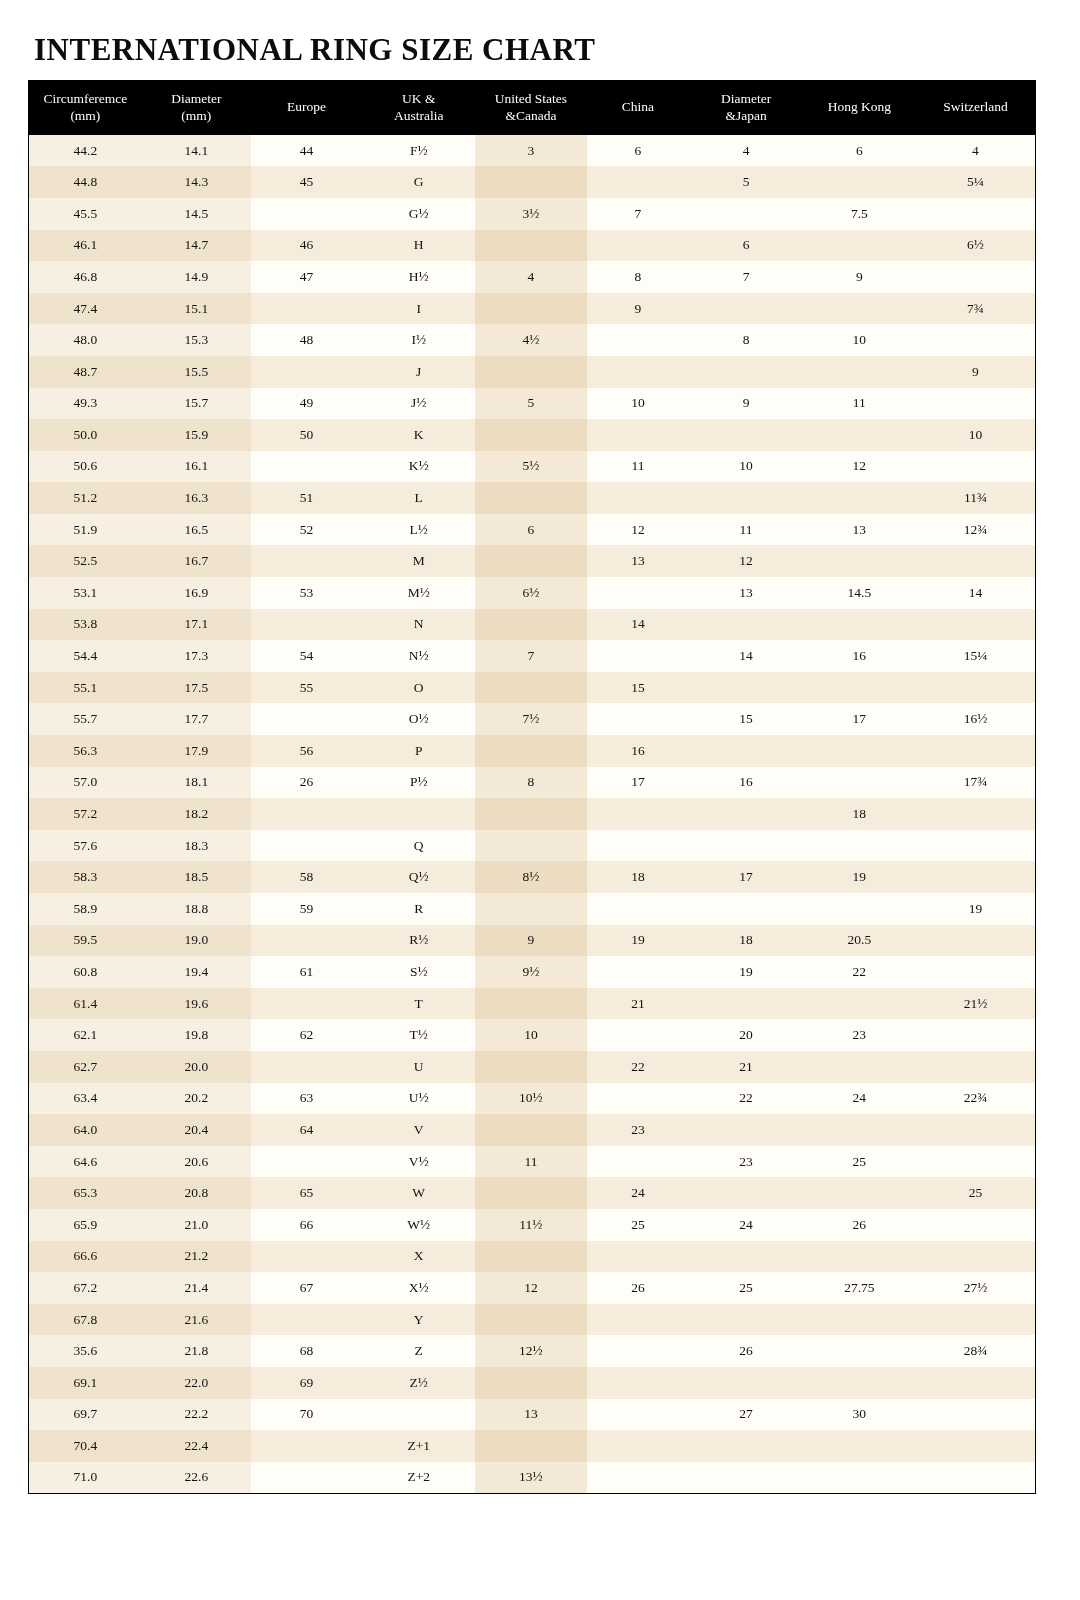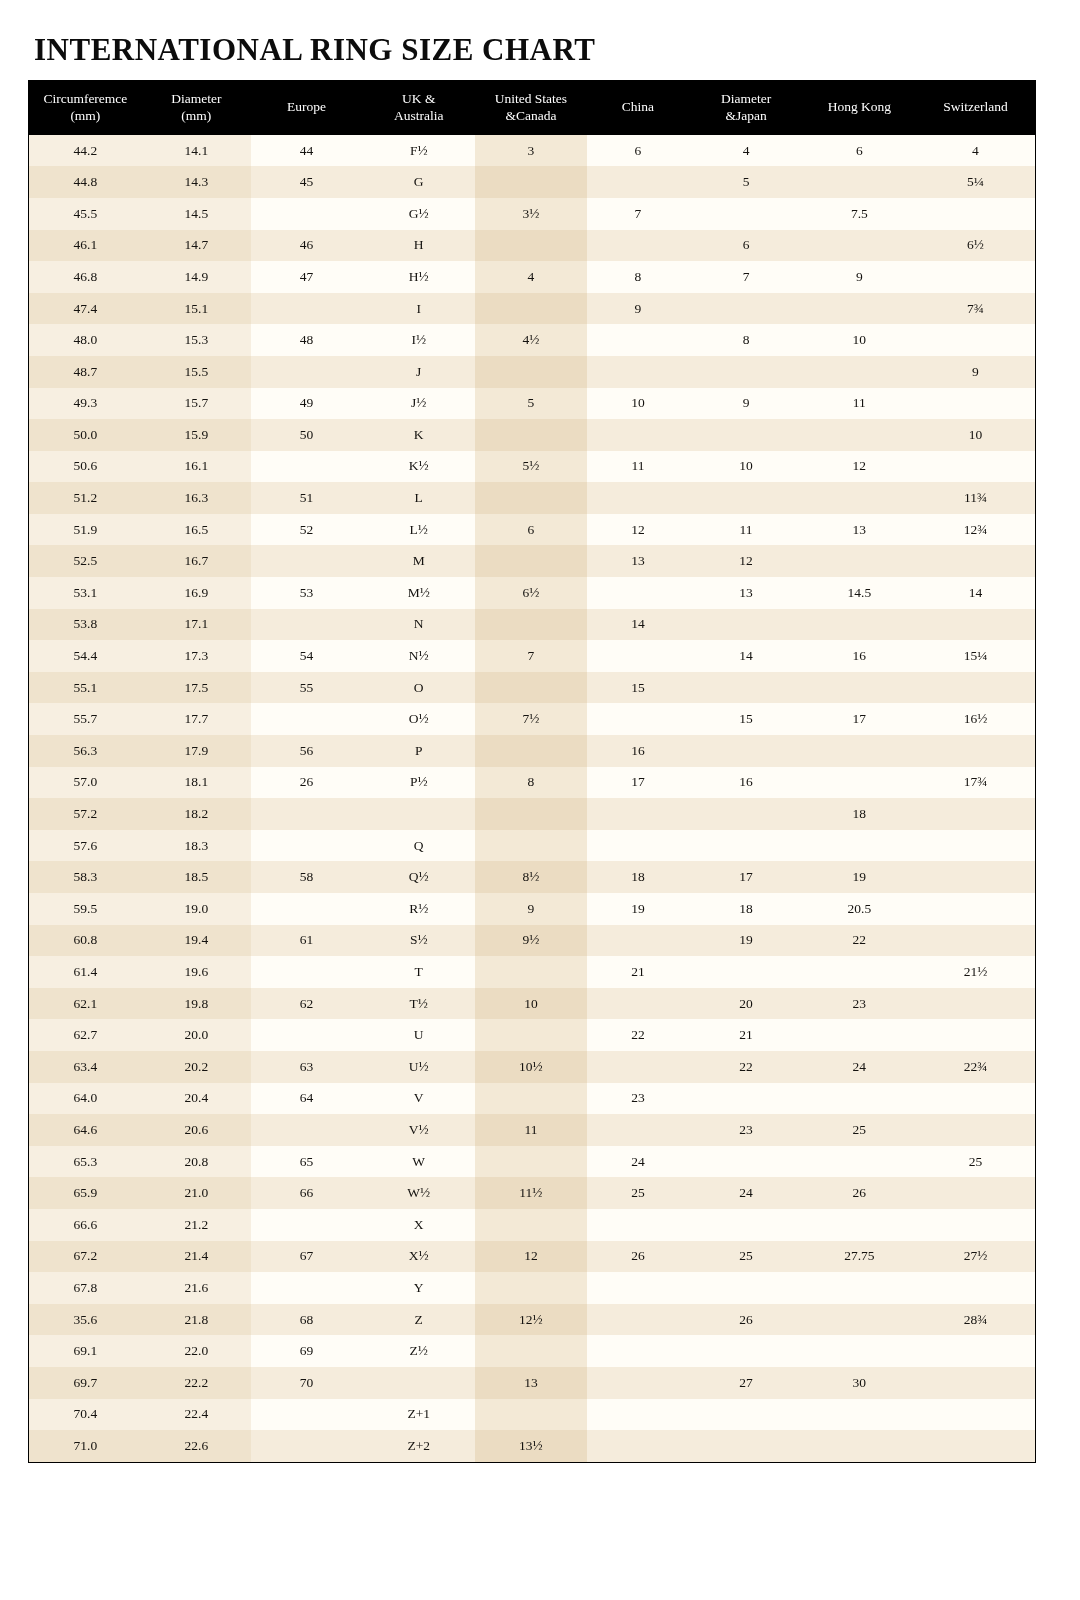--- a/index.html
+++ b/index.html
@@ -395,20 +395,31 @@
           <td class="c1">18.5</td>
           <td class="c2">58</td>
           <td class="c3">Q½</td>
           <td class="c4">8½</td>
           <td class="c5">18</td>
           <td class="c6">17</td>
           <td class="c7">19</td>
           <td class="c8"></td>
         </tr>
         <tr>
+          <td class="c0">58.9</td>
+          <td class="c1">18.8</td>
+          <td class="c2">59</td>
+          <td class="c3">R</td>
+          <td class="c4"></td>
+          <td class="c5"></td>
+          <td class="c6"></td>
+          <td class="c7"></td>
+          <td class="c8">19</td>
+        </tr>
+        <tr>
           <td class="c0">59.5</td>
           <td class="c1">19.0</td>
           <td class="c2"></td>
           <td class="c3">R½</td>
           <td class="c4">9</td>
           <td class="c5">19</td>
           <td class="c6">18</td>
           <td class="c7">20.5</td>
           <td class="c8"></td>
         </tr>

